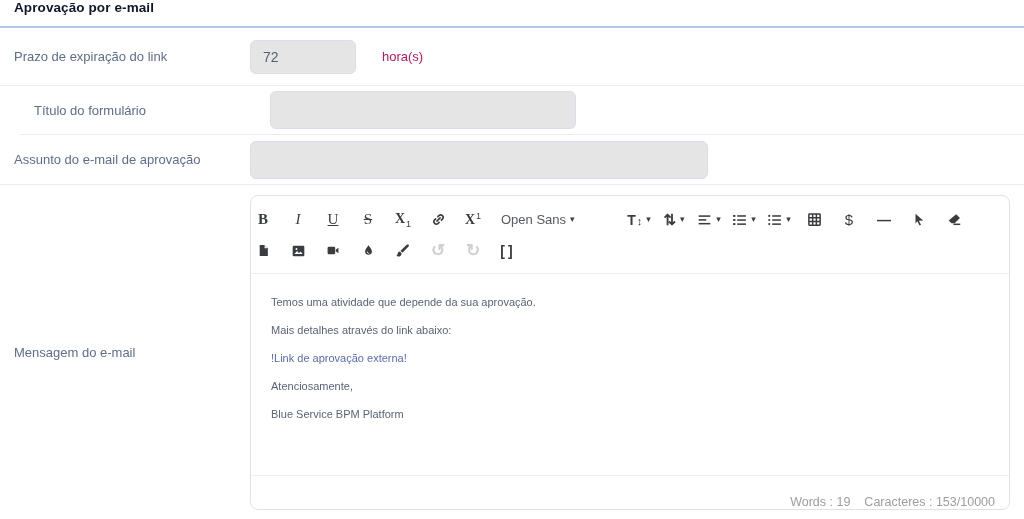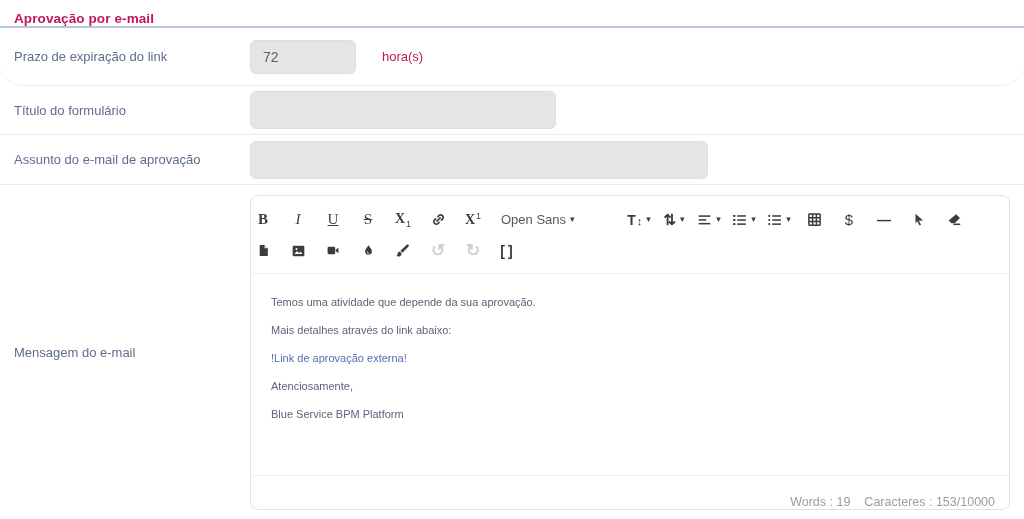--- a/index.html
+++ b/index.html
@@ -11,38 +11,38 @@
     width: 1024px;
     height: 519px;
     background: #ffffff;
     overflow: hidden;
   }
 
   
   .section-header {
     height: 28px;
     display: flex;
-    align-items: flex-end;
+    align-items: flex-start;
     padding-left: 14px;
     border-bottom: 2px solid #b7c6e6;
-    color: #be185d;
+    color: #0f172a;
     font-size: 13.5px;
     font-weight: 700;
     letter-spacing: .1px;
   }
 
   
   .form-row {
     display: flex;
     align-items: center;
     padding-left: 14px;
     border-bottom: 1px solid #ebebeb;
   }
-  .row-prazo   { height: 58px; border-radius: 23px; }
-  .row-titulo  { height: 49px; }
+  .row-prazo   { height: 58px; }
+  .row-titulo  { height: 49px; margin-left: 20px; }
   .row-assunto { height: 50px; }
   .row-editor  { border-bottom: none; align-items: center; padding-top: 10px; padding-bottom: 7px; }
 
   .field-label {
     width: 236px;
     flex: 0 0 236px;
     color: #5e6d8c;
     font-size: 13px;
   }
 

